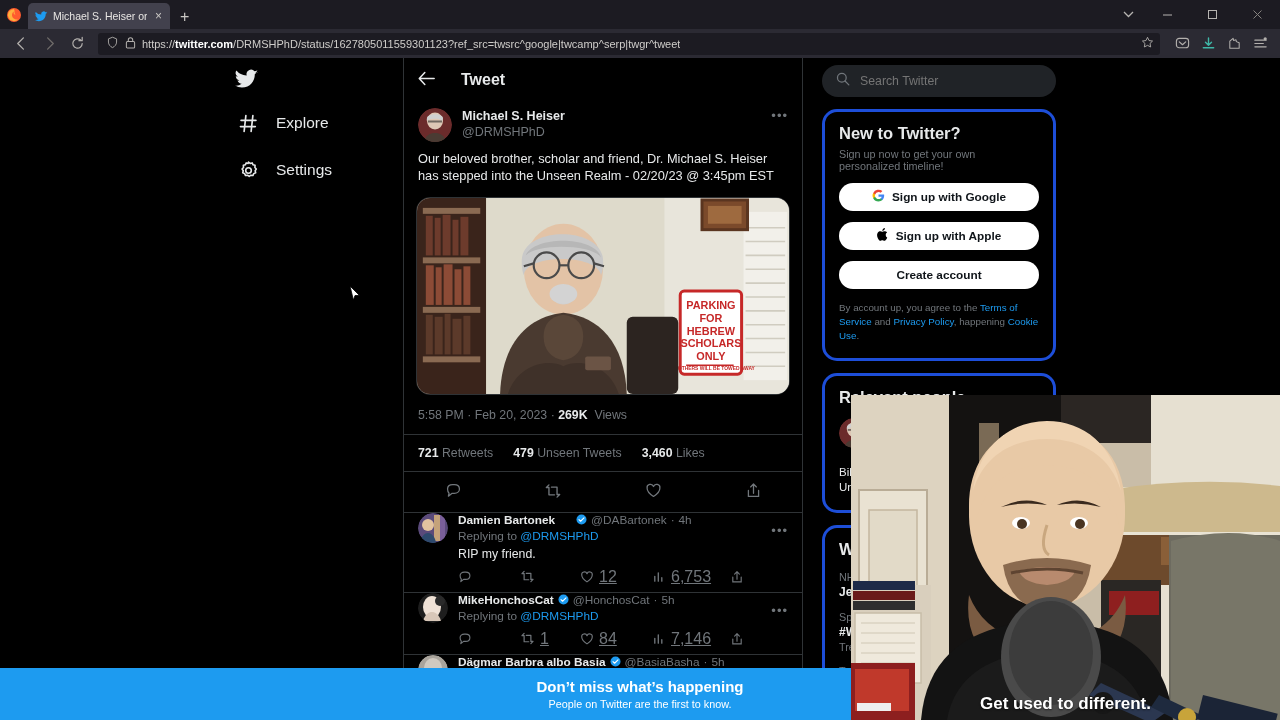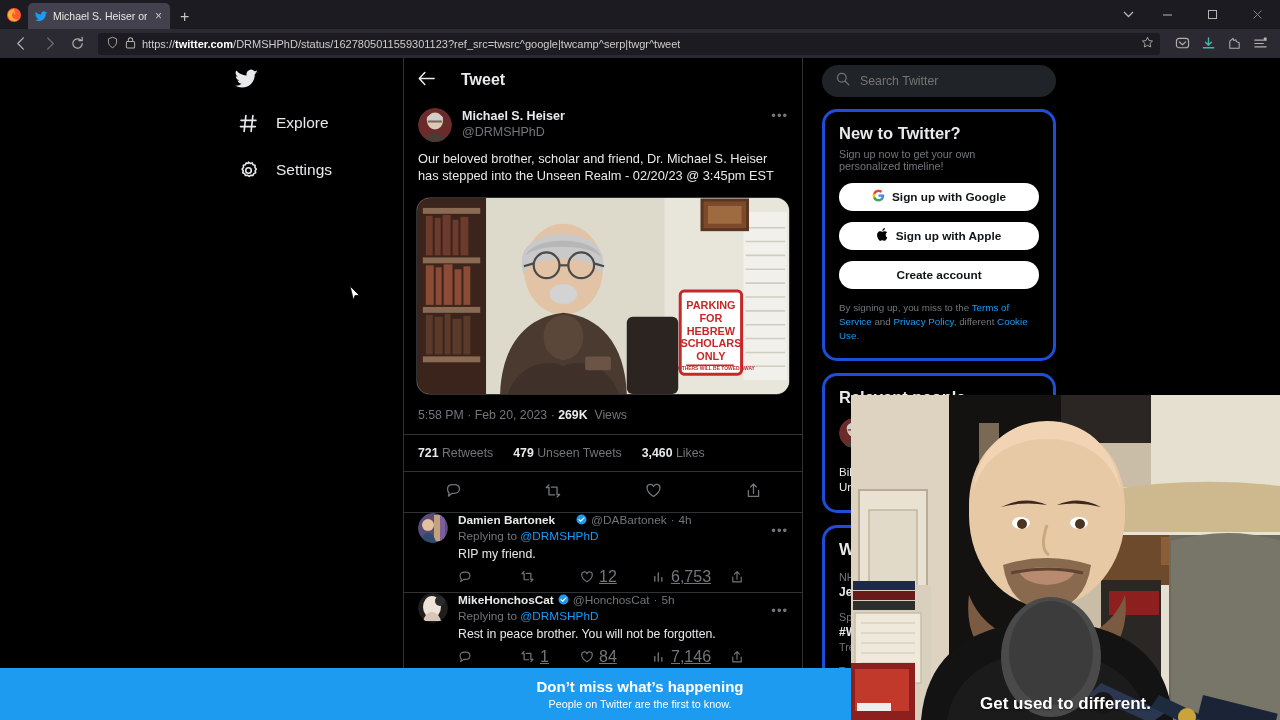--- a/index.html
+++ b/index.html
@@ -513,21 +513,20 @@
               <svg viewBox="0 0 22 22" width="11" height="11">
                   <circle cx="11" cy="11" r="10" fill="#1d9bf0"></circle>
                   <path d="M6 11.3l3.2 3.2L16 7.8" stroke="#fff" stroke-width="2.2" fill="none" stroke-linecap="round" stroke-linejoin="round"></path>
                 </svg>
             </span>
             <span class="r-handle">@HonchosCat</span>
             <span class="r-time">·</span>
             <span class="r-time">5h</span>
           </div>
           <div class="replying"><span style="color:#71767b">Replying to </span><span>@DRMSHPhD</span></div>
-          <div class="reply-text">Rest in peace brother.  You will not be forgotten.</div>
           <div class="reply-actions">
             <span class="ra" style="width:62px">
               <svg width="14" height="14" viewBox="0 0 20 20">
                   <path d="M3 8.2C3 5 5.5 3 9 3h2c3.5 0 6 2 6 5.2 0 3-2.5 5.2-6 5.2H8l-4 3.3.8-3.6C3.7 12.2 3 10.4 3 8.2z" stroke="#71767b" stroke-width="1.6" fill="none" stroke-linejoin="round"></path>
                 </svg>
               <span></span>
             </span>
             <span class="ra" style="width:60px">
               <svg width="15" height="15" viewBox="0 0 20 20">
                   <path d="M5.5 3.2L2.6 6.1h2.9v8.2h6.2M14.5 16.8l2.9-2.9h-2.9V5.7H8.3" stroke="#71767b" stroke-width="1.6" fill="none" stroke-linecap="round" stroke-linejoin="round"></path>
@@ -618,21 +617,21 @@
                 <path fill="#000" d="M13.2 10.5c0-2.4 2-3.6 2.1-3.6-1.1-1.7-2.9-1.9-3.6-1.9-1.5-.2-3 .9-3.8.9-.8 0-2-.9-3.2-.8-1.7 0-3.2 1-4 2.5-1.7 3-.4 7.4 1.2 9.8.8 1.2 1.8 2.5 3 2.4 1.2 0 1.7-.8 3.1-.8 1.5 0 1.9.8 3.2.7 1.3 0 2.2-1.2 3-2.4.9-1.4 1.3-2.7 1.3-2.8-.1 0-2.4-.9-2.3-4zM10.9 3.2c.7-.8 1.1-2 1-3.2-1 0-2.2.7-2.9 1.5-.6.7-1.2 1.9-1 3 1.1.1 2.2-.6 2.9-1.3z"></path>
               </svg>
           </span>
           <span>Sign up with Apple</span>
         </div>
 
         <div class="sbtn">
           <span>Create account</span>
         </div>
 
-        <div class="legal"><span>By signing up, you miss to the </span><a>Terms of Service</a><span> and </span><a>Privacy Policy</a><span>, different </span><a>Cookie Use</a><span>.</span></div>
+        <div class="legal"><span>By account up, you agree to the </span><a>Terms of Service</a><span> and </span><a>Privacy Policy</a><span>, happening </span><a>Cookie Use</a><span>.</span></div>
       </div>
 
       <div class="card card-dark">
         <div class="card-title">Relevant people</div>
         <div class="rp-row">
           <div class="av" style="width:30px;height:30px">
             <svg width="30" height="30" viewBox="0 0 34 34">
               <circle cx="17" cy="17" r="17" fill="#6b2b2b"></circle>
               <ellipse cx="17" cy="13" rx="8" ry="8.5" fill="#ddc7b5"></ellipse>
               <path d="M9 10c1-5 15-5 16 0 0 2-1 3-1 3-1-3-14-3-15 0 0 0-.5-1.2 0-3z" fill="#cfcfcf"></path>

